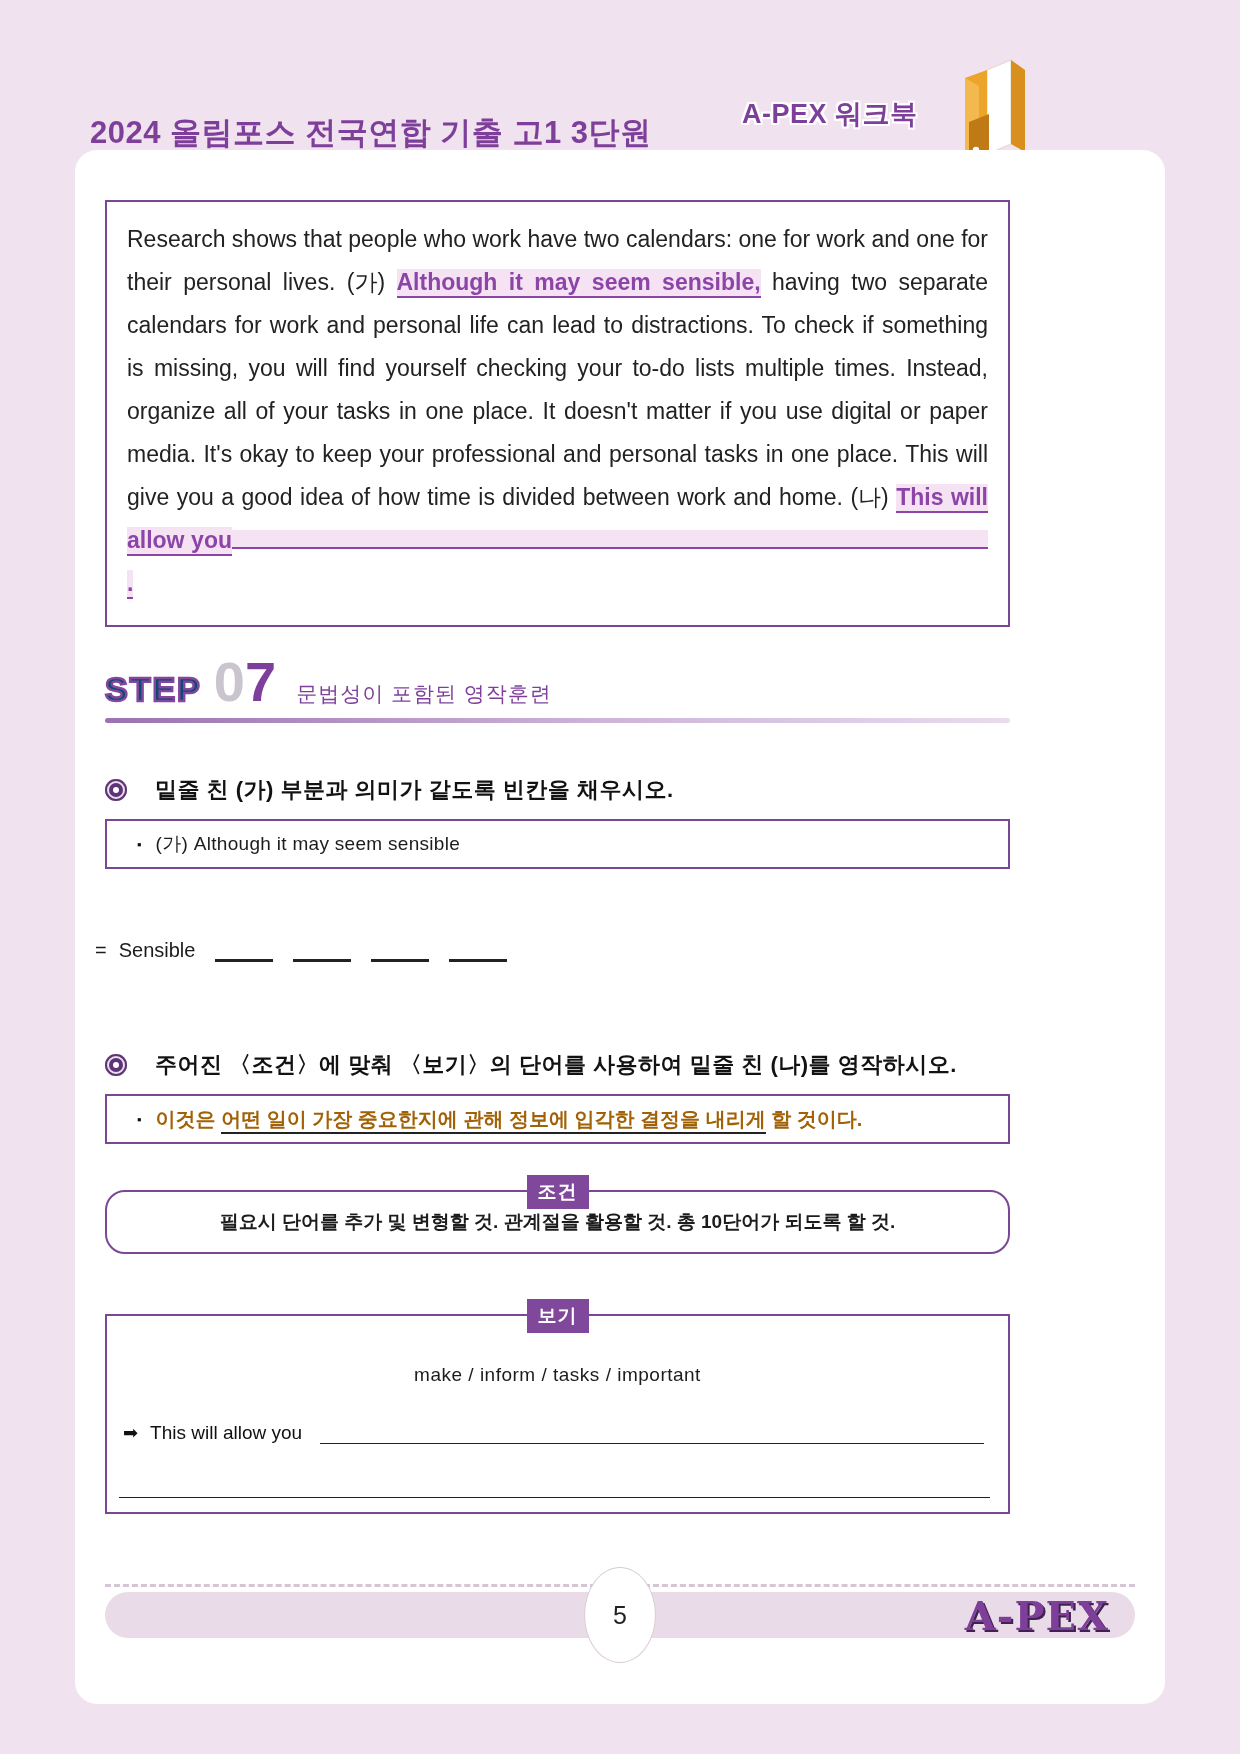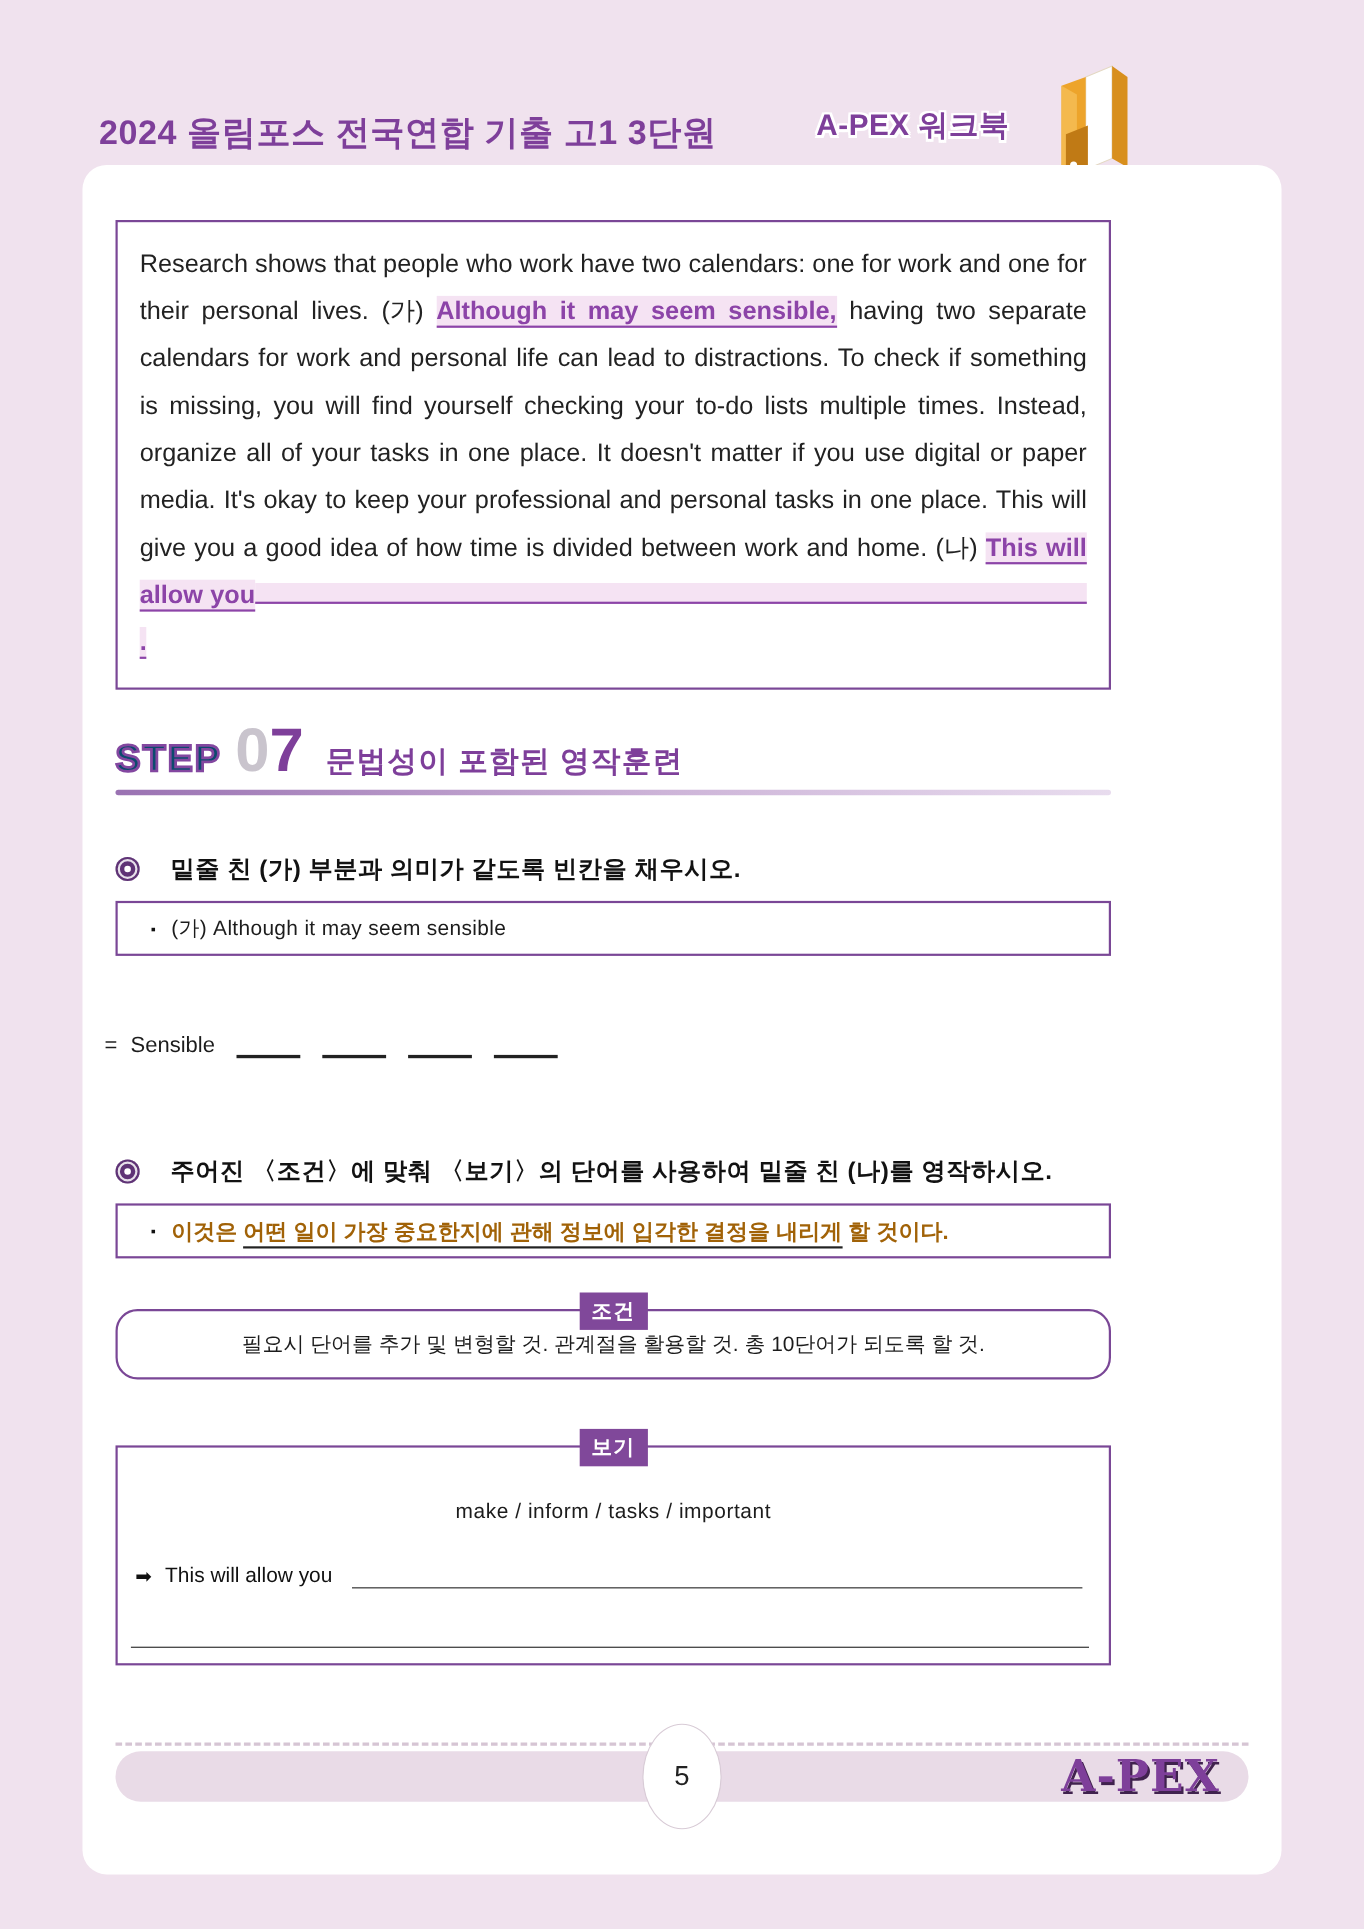--- a/index.html
+++ b/index.html
@@ -7,21 +7,21 @@
   body {
     font-family: "Liberation Sans", "DejaVu Sans", sans-serif;
     background: #f0e2ee;
     position: relative;
     overflow: hidden;
   }
 
   
   .header { position: absolute; top: 0; left: 0; width: 1240px; height: 150px; }
   .header-title {
-    position: absolute; left: 90px; top: 100px;
+    position: absolute; left: 90px; top: 112px;
     font-size: 31px; font-weight: 800; color: #7e3f9a; letter-spacing: 0.5px;
   }
   .brand-badge {
     position: absolute; left: 742px; top: 96px;
     font-size: 27px; font-weight: 800; color: #7e3f9a; letter-spacing: 0.5px;
     text-shadow: -2px -2px 0 #fff, 2px -2px 0 #fff, -2px 2px 0 #fff, 2px 2px 0 #fff,
                  0 -2px 0 #fff, 0 2px 0 #fff, -2px 0 0 #fff, 2px 0 0 #fff;
   }
   .book-icon { position: absolute; left: 935px; top: 58px; width: 100px; height: 120px; }
 
@@ -53,21 +53,21 @@
 
   
   .step-row { margin-top: 22px; display: flex; align-items: baseline; width: 905px; }
   .step-word {
     font-size: 34px; font-weight: 800; letter-spacing: 2px;
     color: #0c4a6e; -webkit-text-stroke: 2.5px #8347a0;
     text-shadow: 0 0 1px #8347a0;
   }
   .step-digit0 { font-size: 56px; font-weight: 800; color: #c9c4cd; margin-left: 12px; }
   .step-digit7 { font-size: 56px; font-weight: 800; color: #7e3f9a; }
-  .step-title  { font-size: 27px; font-weight: 700; color: #7e3f9a; margin-left: 20px; letter-spacing: 1px; }
+  .step-title  { font-size: 21px; font-weight: 400; color: #7e3f9a; margin-left: 20px; letter-spacing: 1px; }
   .step-underline {
     width: 905px; height: 5px; margin-top: 4px;
     background: linear-gradient(to right, #9a72b2, #cdb4d8 55%, #e8dcee);
     border-radius: 3px;
   }
 
   
   .q-prompt { display: flex; align-items: center; gap: 28px; }
   .q1-prompt { margin-top: 52px; }
   .q2-prompt { margin-top: 88px; }
@@ -101,21 +101,21 @@
     position: relative; width: 905px; border: 2px solid #7a4796; background: #fff;
   }
   .cond-box { margin-top: 46px; height: 64px; display: flex; align-items: center; justify-content: center; border-radius: 20px; }
   .bogi-box { margin-top: 60px; height: 200px; }
   .box-label {
     position: absolute; left: 50%; top: -17px; transform: translateX(-50%);
     width: 62px; height: 34px; background: #80489a; color: #fff;
     font-size: 19px; font-weight: 800; display: flex; align-items: center; justify-content: center;
     letter-spacing: 1px;
   }
-  .cond-text { font-size: 19px; font-weight: 400; color: #1c1c1c; }
+  .cond-text { font-size: 19px; font-weight: 700; color: #1c1c1c; }
   .wordbank { margin-top: 48px; text-align: center; font-size: 19px; color: #1c1c1c; letter-spacing: 0.5px; }
   .arrow-line {
     margin-top: 36px; margin-left: 16px; margin-right: 24px;
     display: flex; align-items: flex-end; gap: 12px; font-size: 19px; color: #111;
   }
   .arrow-glyph { font-size: 18px; line-height: 1; padding-bottom: 2px; }
   .long-blank { flex: 1; border-bottom: 1.5px solid #222; height: 18px; margin-left: 6px; }
   .bottom-blank { position: absolute; left: 12px; right: 18px; bottom: 14px; border-top: 1.5px solid #222; }
 
   

